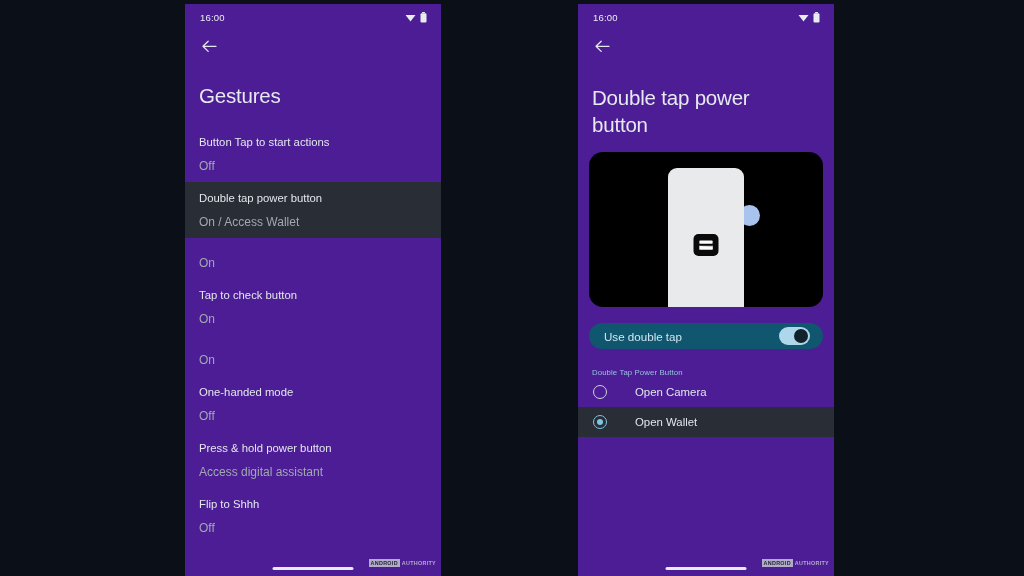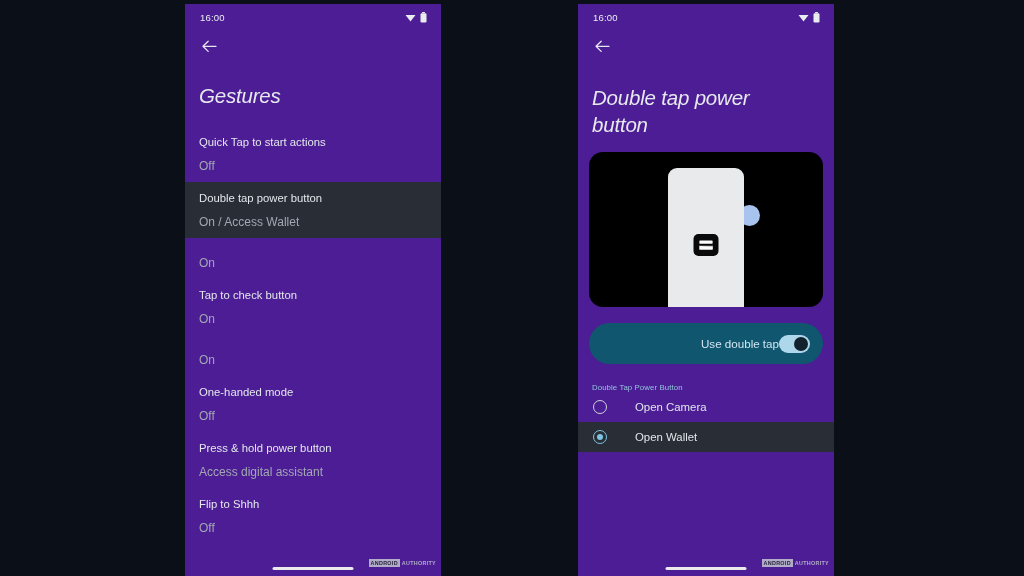--- a/index.html
+++ b/index.html
@@ -69,21 +69,20 @@
     align-items: center;
     justify-content: center;
     cursor: pointer;
   }
 
   
   .page-title {
     color: #e6e9ee;
     font-weight: 400;
     letter-spacing: -0.2px;
-    font-style: italic;
   }
   .title-left {
     font-size: 20.5px;
     padding: 22px 0 0 14px;
   }
   .title-right {
     font-size: 20.5px;
     line-height: 27px;
     padding: 22px 30px 0 14px;
   }
@@ -159,26 +158,26 @@
     height: 22px;
     background: #0a0a0a;
     border-radius: 5px;
     display: flex;
     align-items: center;
     justify-content: center;
   }
 
   .toggle-card {
     margin: 16px 11px 0 11px;
-    height: 41px;
+    height: 26px;
     background: #10566e;
     border-radius: 21px;
     display: flex;
     align-items: center;
-    justify-content: flex-end;
+    justify-content: space-between;
     padding: 0 13px 0 15px;
     cursor: pointer;
   }
   .toggle-label {
     font-size: 11.6px;
     color: #cfe6f2;
   }
   .switch {
     width: 31px;
     height: 18px;
@@ -294,21 +293,21 @@
         <svg width="15" height="13" viewBox="0 0 15 13">
           <path d="M6.2 1.2 L1 6.3 L6.2 11.4 M1 6.3 L14 6.3" stroke="#e4e7ec" stroke-width="1.3" fill="none" stroke-linecap="round" stroke-linejoin="round"></path>
         </svg>
       </span>
     </div>
 
     <div class="page-title title-left">Gestures</div>
 
     <div class="list">
       <div class="list-row">
-        <div class="row-title">Quick Tap to start actions</div>
+        <div class="row-title">Button Tap to start actions</div>
         <div class="row-sub">Off</div>
       </div>
       <div class="list-row selected">
         <div class="row-title">Double tap power button</div>
         <div class="row-sub">On / Access Wallet</div>
       </div>
       <div class="list-row">
         <div class="row-sub">On</div>
       </div>
       <div class="list-row">

